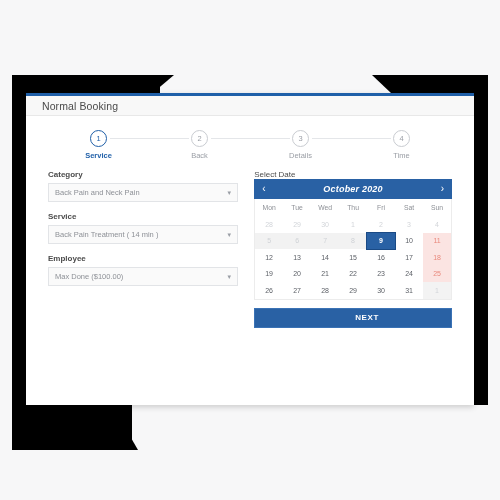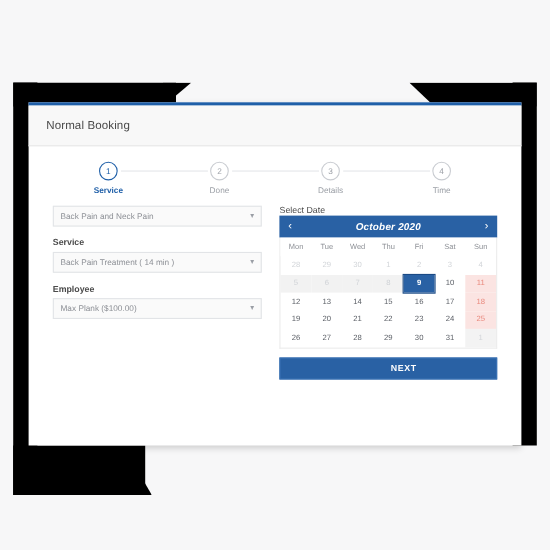--- a/index.html
+++ b/index.html
@@ -41,21 +41,21 @@
 
   
   .card {
     position: absolute; left: 26px; top: 93px;
     width: 448px; height: 312px;
     background: #ffffff;
     border-top: 3px solid #1f5fa8;
     box-shadow: 0 2px 6px rgba(0,0,0,0.18);
   }
   .card-header {
-    height: 37px; background: #f8f8f8;
+    height: 20px; background: #f8f8f8;
     border-bottom: 1px solid #e8e8e8;
     display: flex; align-items: center; padding-left: 16px;
   }
   .card-title { font-size: 10.5px; color: #4a4a4a; letter-spacing: .1px; }
 
   
   .stepper {
     display: flex; padding: 14px 22px 0 22px;
   }
   .step { flex: 1; position: relative; display: flex; flex-direction: column; align-items: center; }
@@ -142,53 +142,54 @@
     <div class="stepper" id="stepper">
         <div class="step active">
           <div class="bar right"></div>
           <div class="step-circle">1</div>
           <div class="step-label">Service</div>
         </div>
         <div class="step">
           <div class="bar left"></div>
           <div class="bar right"></div>
           <div class="step-circle">2</div>
-          <div class="step-label">Done</div>
+          <div class="step-label">Back</div>
         </div>
         <div class="step">
           <div class="bar left"></div>
           <div class="bar right"></div>
           <div class="step-circle">3</div>
           <div class="step-label">Details</div>
         </div>
         <div class="step">
           <div class="bar left"></div>
           <div class="step-circle">4</div>
           <div class="step-label">Time</div>
         </div>
       </div>
 
     <div class="body">
 
       <div class="col-left">
 
+        <div class="field-label">Category</div>
         <div class="select">
           <span class="select-value">Back Pain and Neck Pain</span>
           <span class="chev">▾</span>
         </div>
 
         <div class="field-label">Service</div>
         <div class="select">
           <span class="select-value">Back Pain Treatment ( 14 min )</span>
           <span class="chev">▾</span>
         </div>
 
         <div class="field-label">Employee</div>
         <div class="select">
-          <span class="select-value">Max Plank ($100.00)</span>
+          <span class="select-value">Max Done ($100.00)</span>
           <span class="chev">▾</span>
         </div>
 
       </div>
 
       <div class="col-right">
 
         <div class="cal-label">Select Date</div>
 
         <div class="cal-head">

